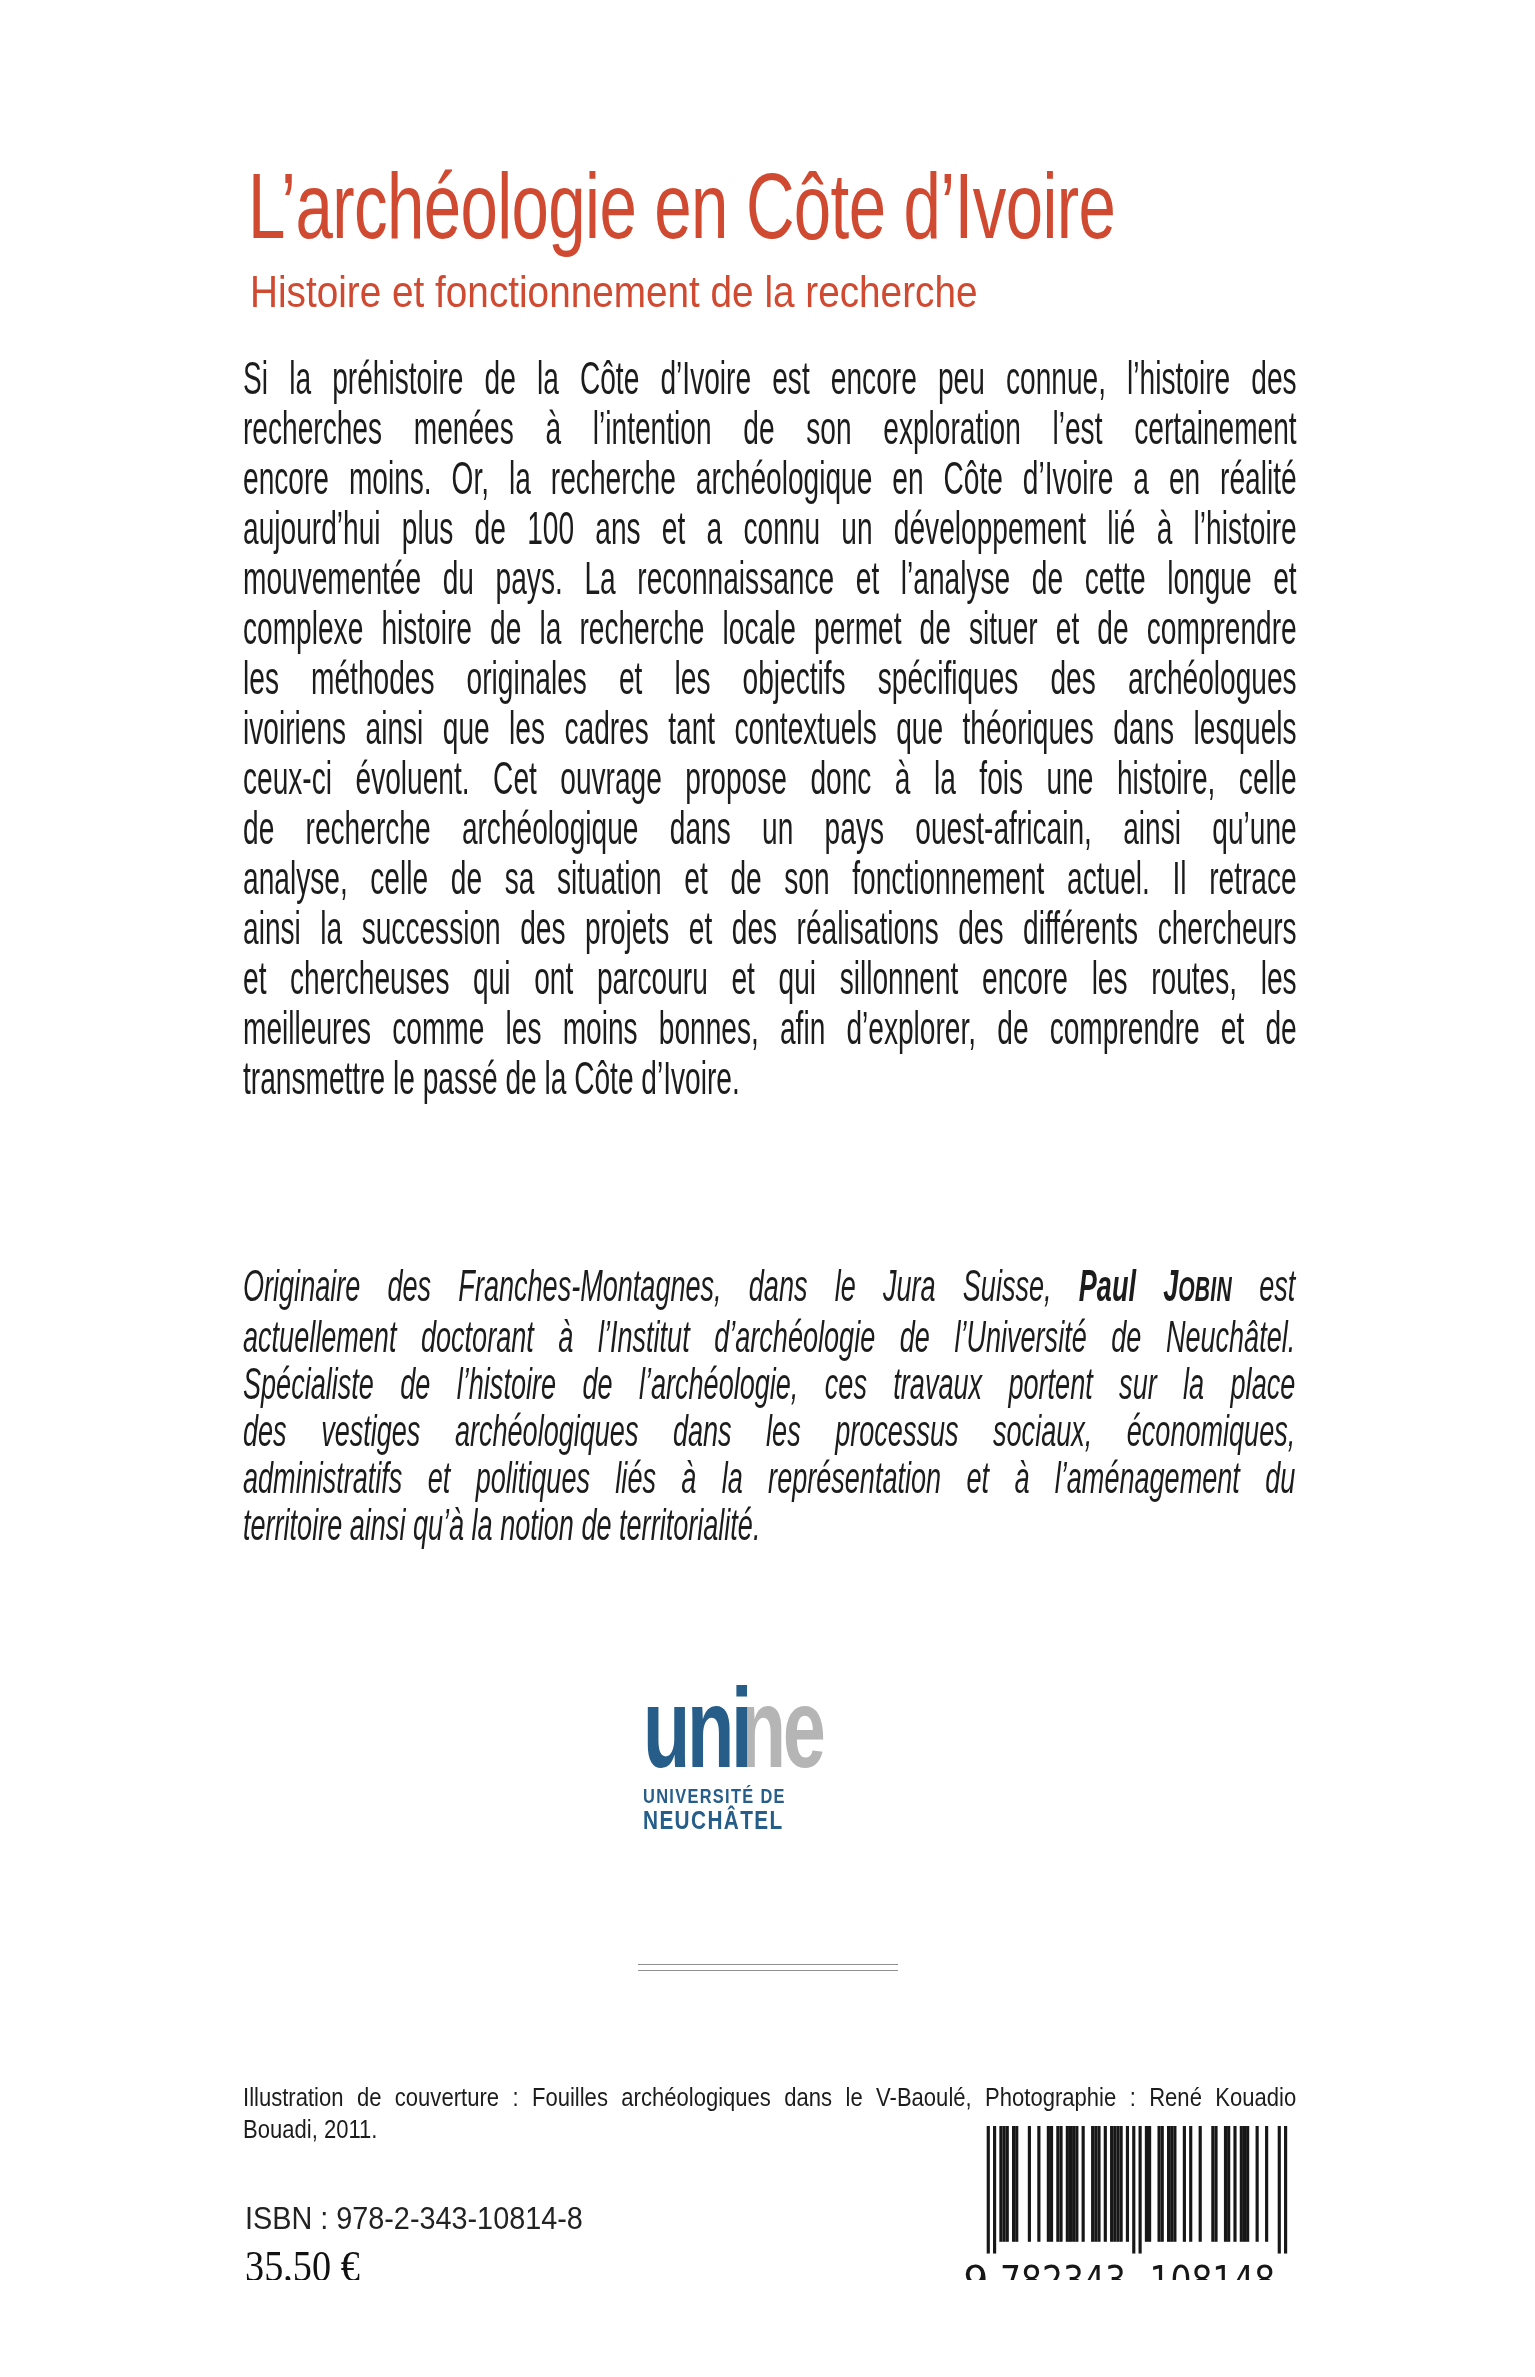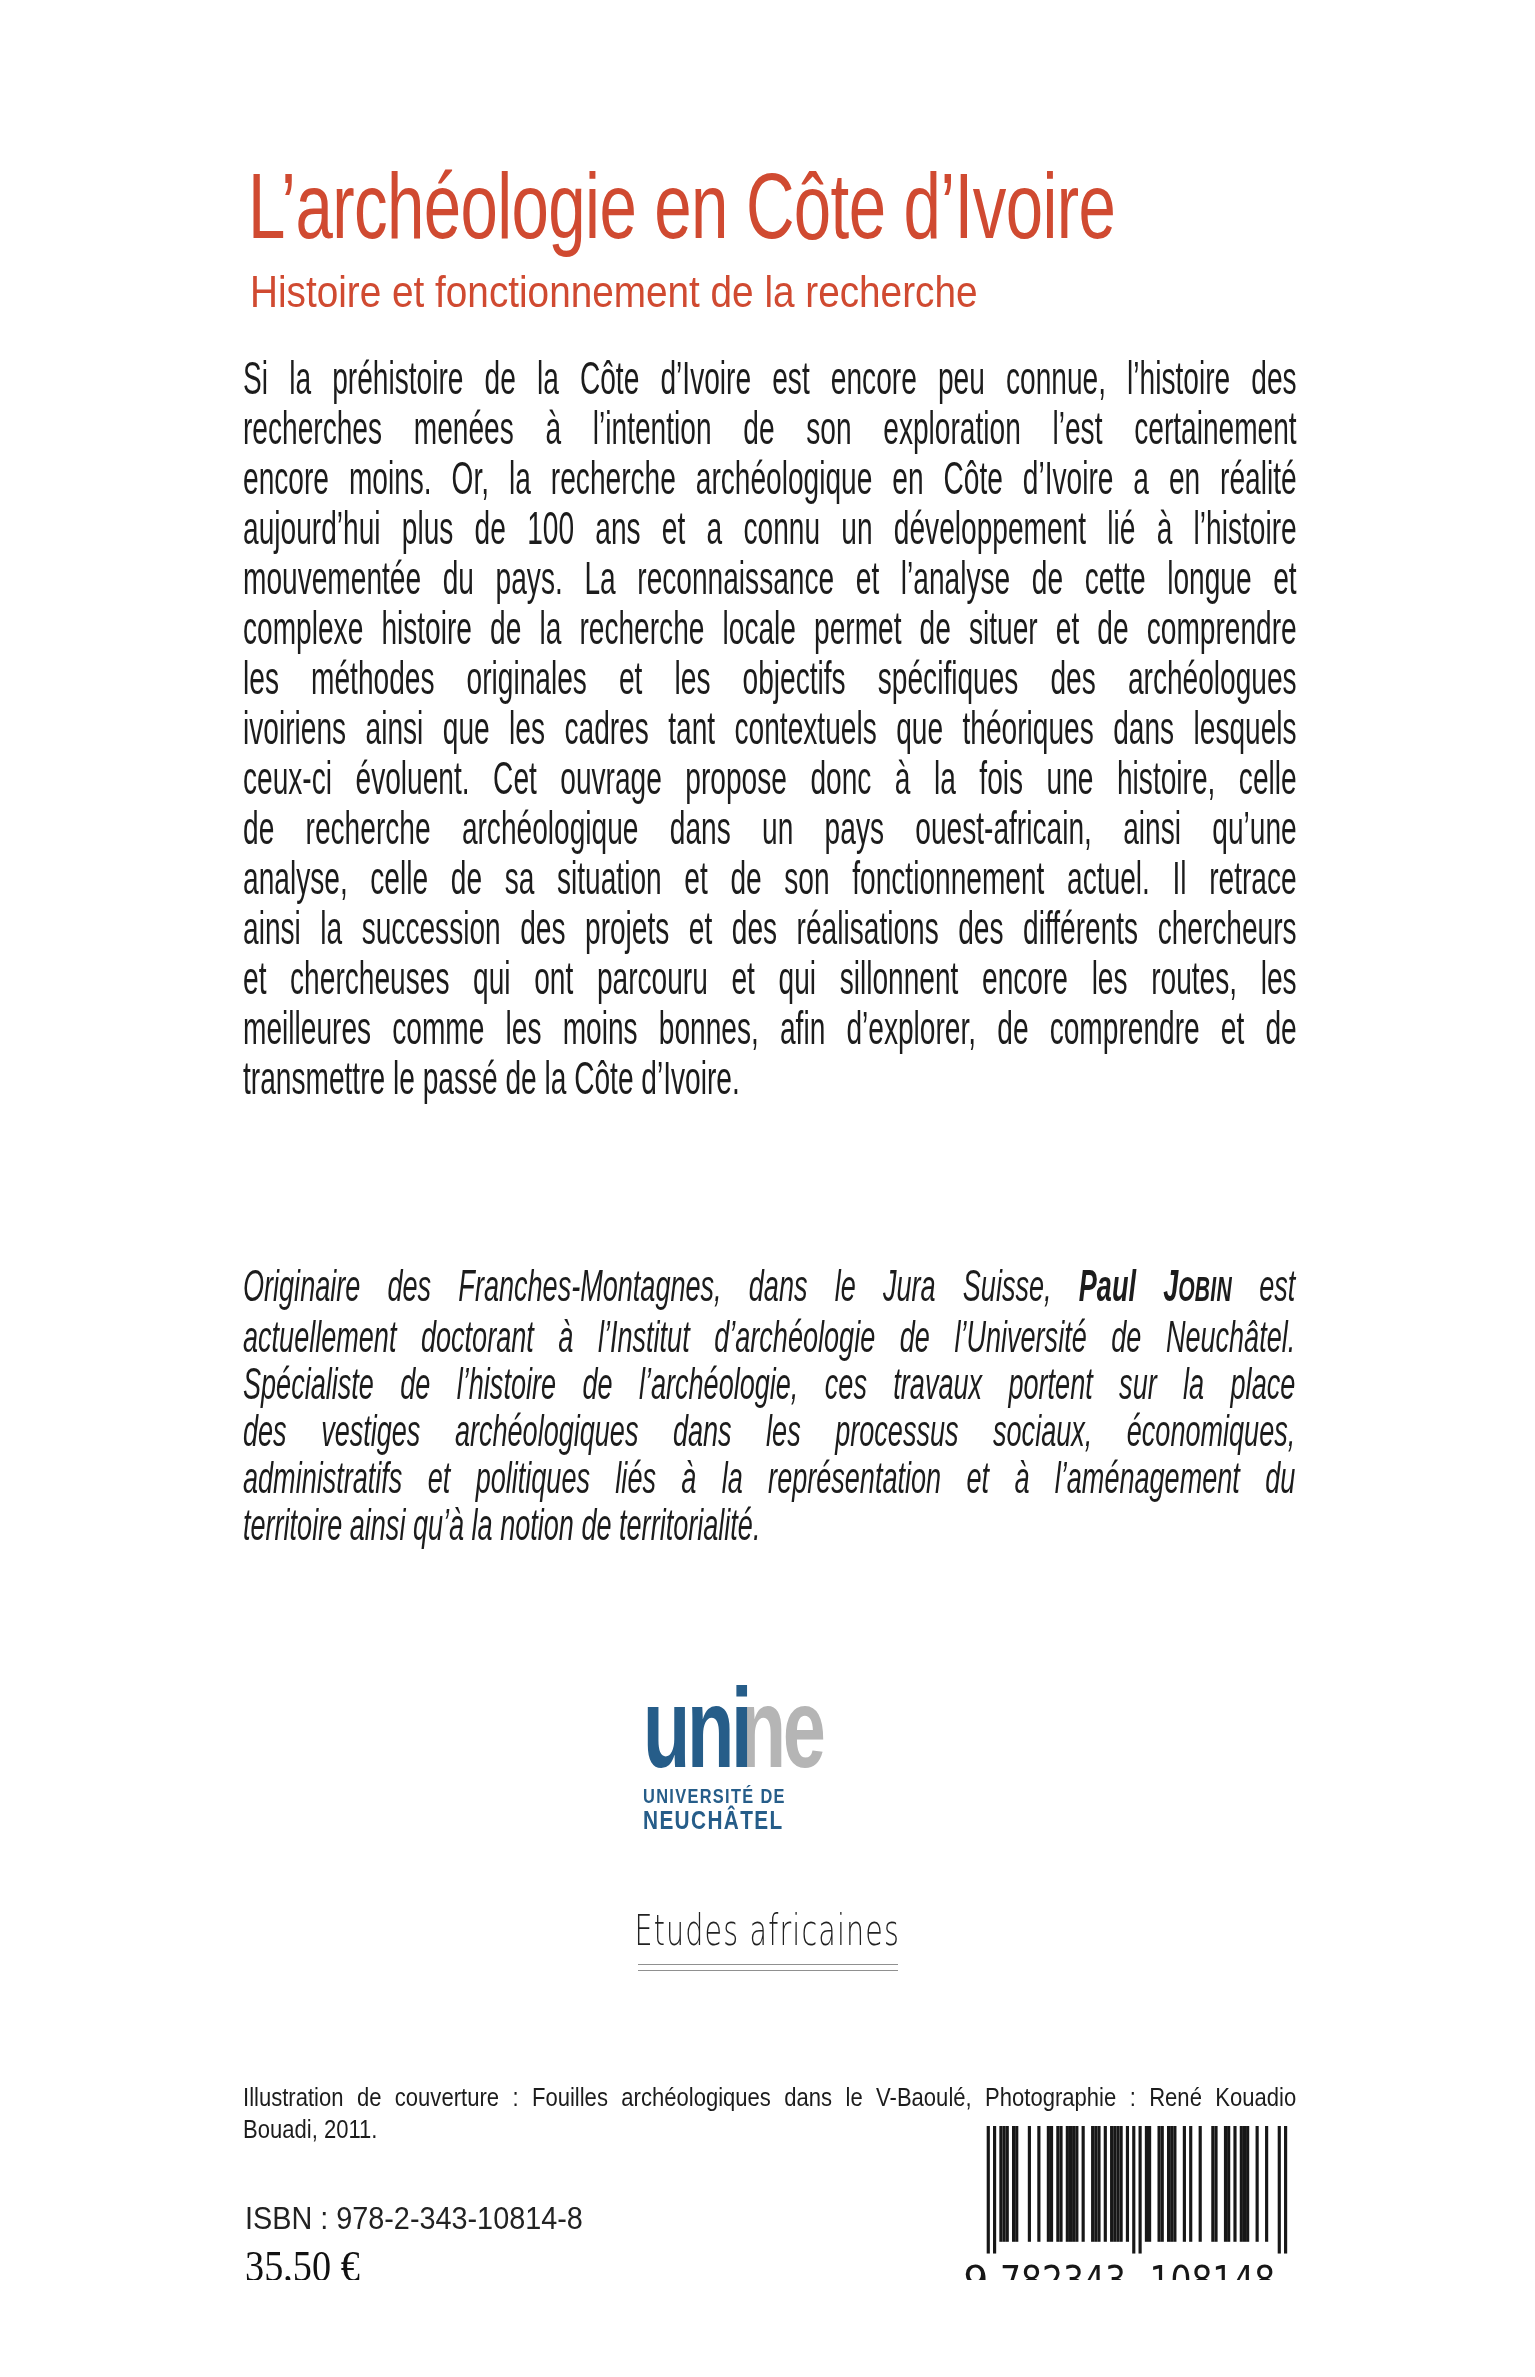--- a/index.html
+++ b/index.html
@@ -122,23 +122,20 @@
     <div class="jline">administratifs et politiques liés à la représentation et à l’aménagement du</div>
     <div class="jlast">territoire ainsi qu’à la notion de territorialité.</div>
   </div>
 
   <div id="logo-word" class="abs squeeze">
     <span class="w-blue" style="color: rgb(38, 93, 137);">uni</span><span class="w-gray" style="color: rgb(181, 181, 181);">ne</span>
   </div>
   <div id="logo-cap1" class="abs squeeze" style="color: rgb(38, 93, 137);">UNIVERSITÉ DE</div>
   <div id="logo-cap2" class="abs squeeze" style="color: rgb(38, 93, 137);">NEUCHÂTEL</div>
 
-  <div id="collection" class="abs centerband">
-    <span class="inner">Etudes africaines</span>
-  </div>
   <div id="rule" class="abs"></div>
 
   <div id="credit" class="abs squeeze">
     <div class="jline">Illustration de couverture :  Fouilles archéologiques dans le V-Baoulé, Photographie : René Kouadio</div>
     <div class="jlast">Bouadi, 2011.</div>
   </div>
 
   <div id="isbn" class="abs squeeze">ISBN : 978-2-343-10814-8</div>
   <div id="price" class="abs squeeze">35,50 €</div>
 

